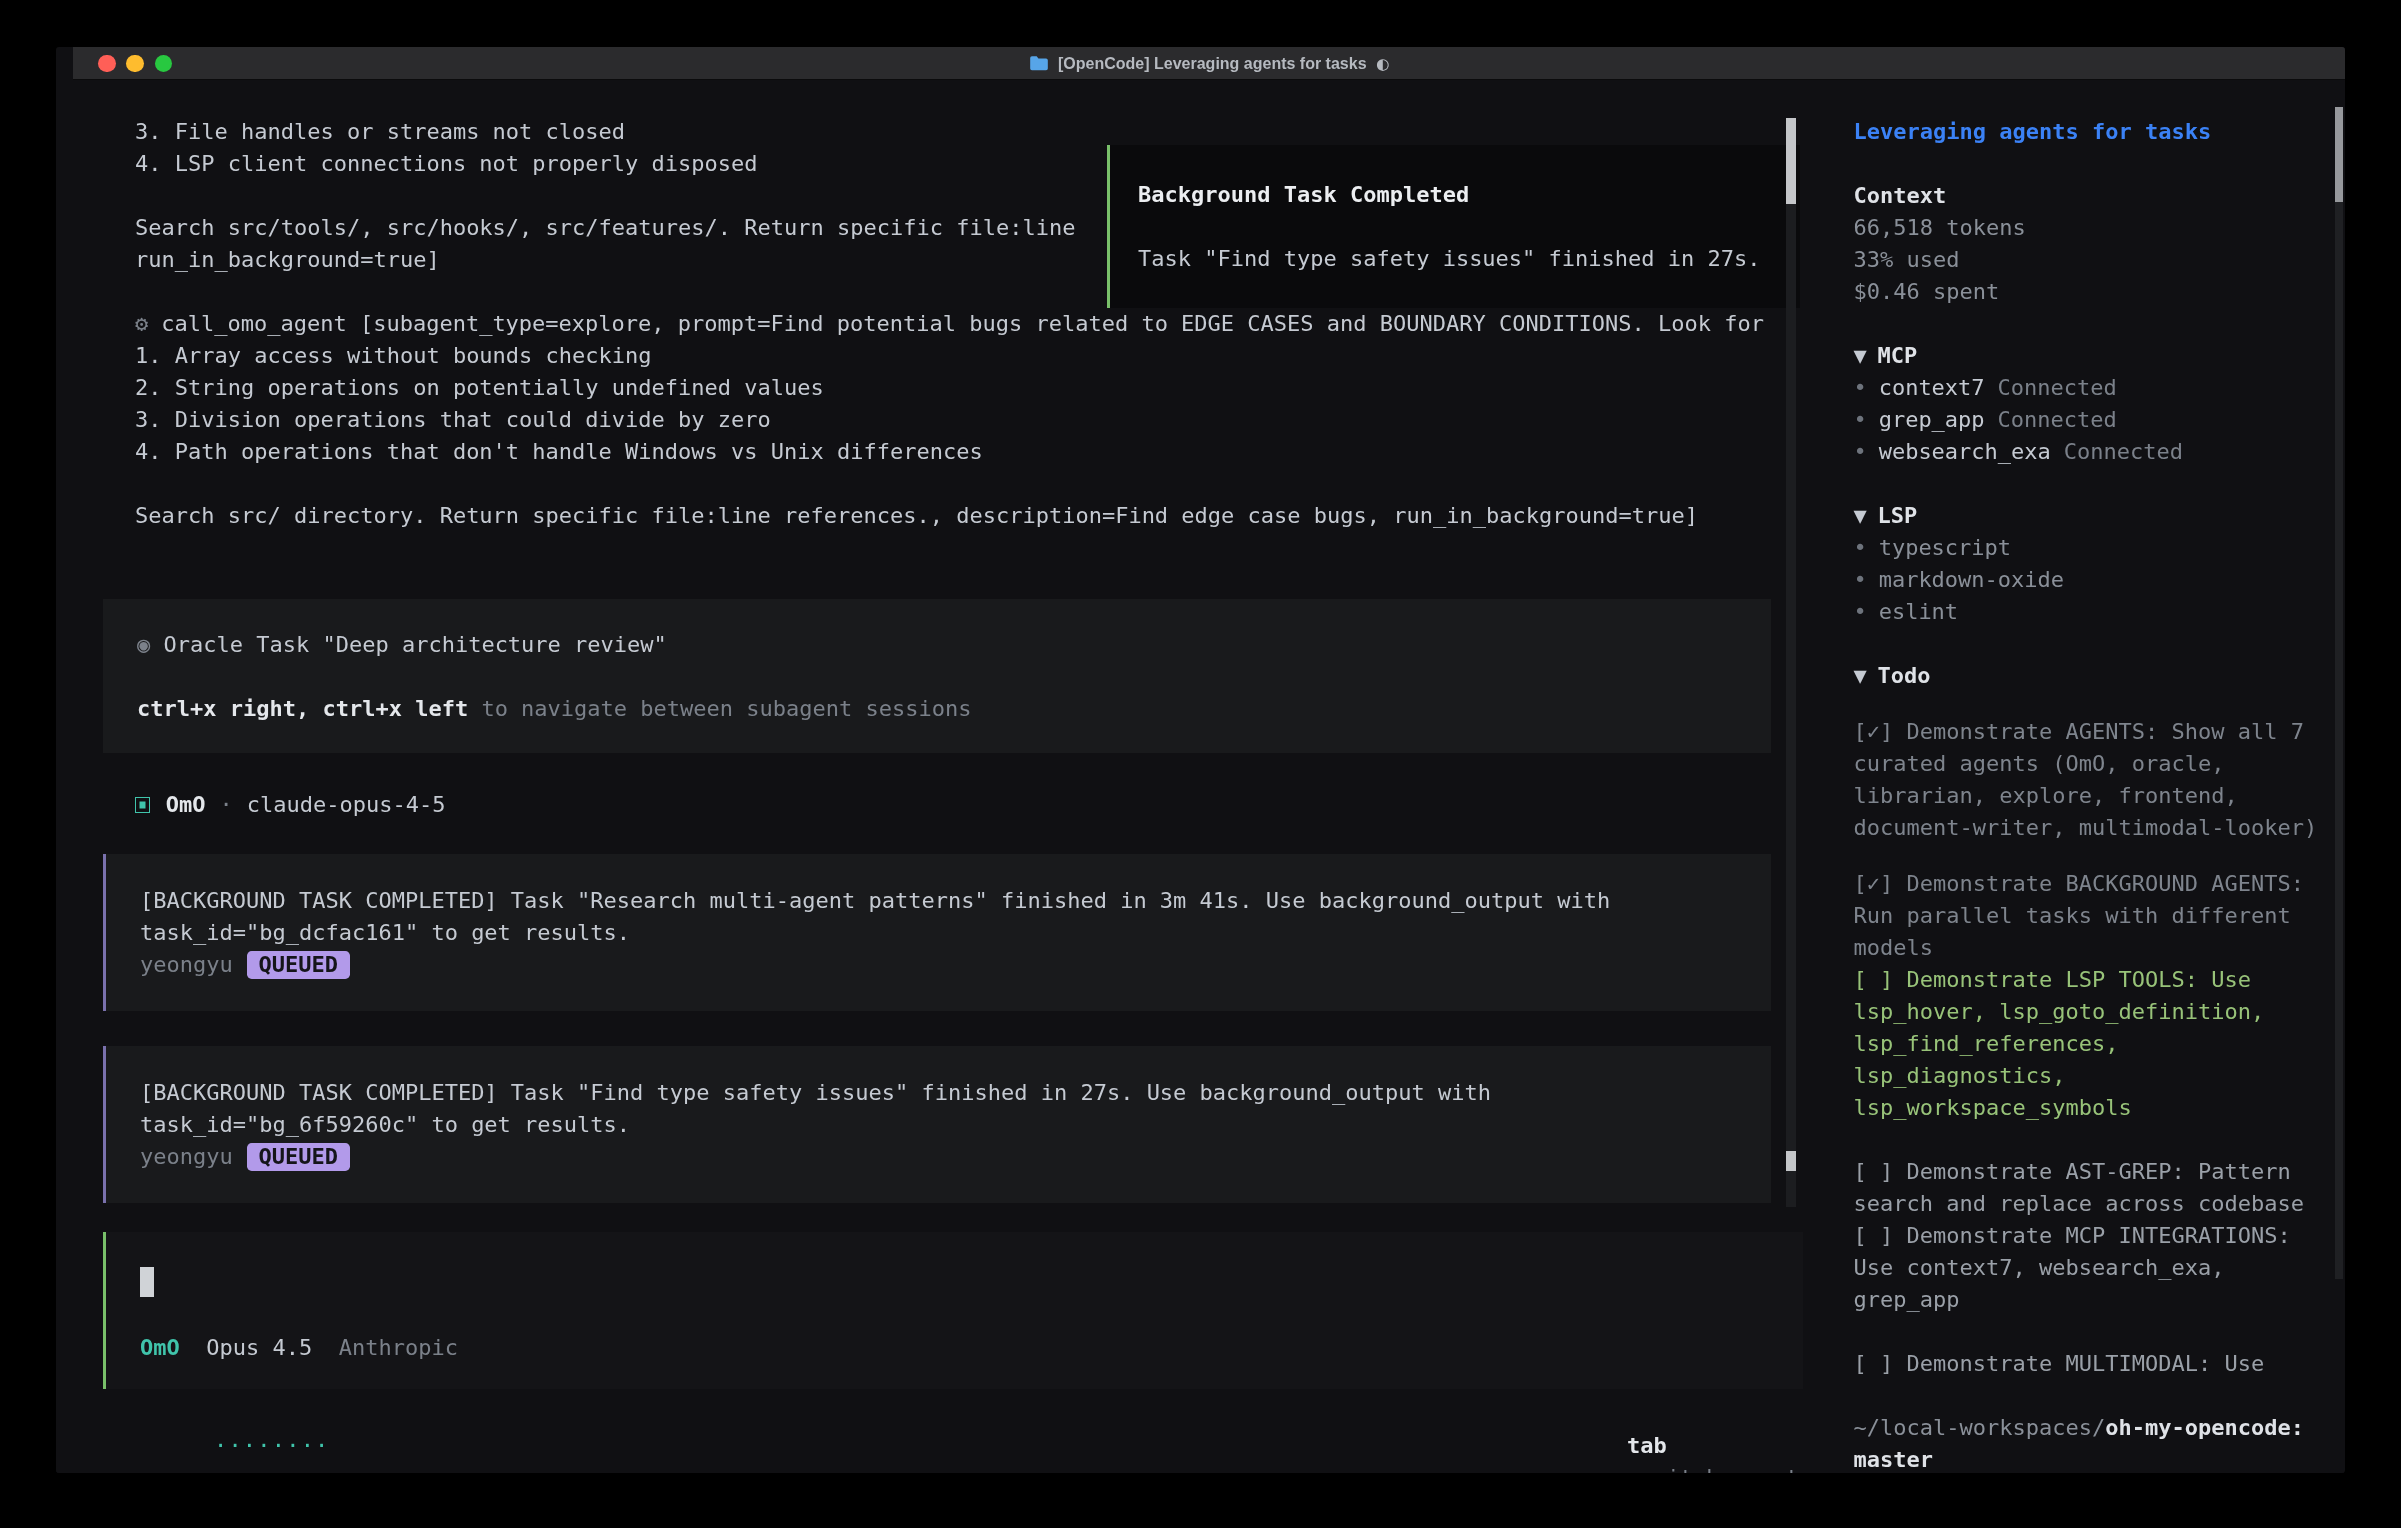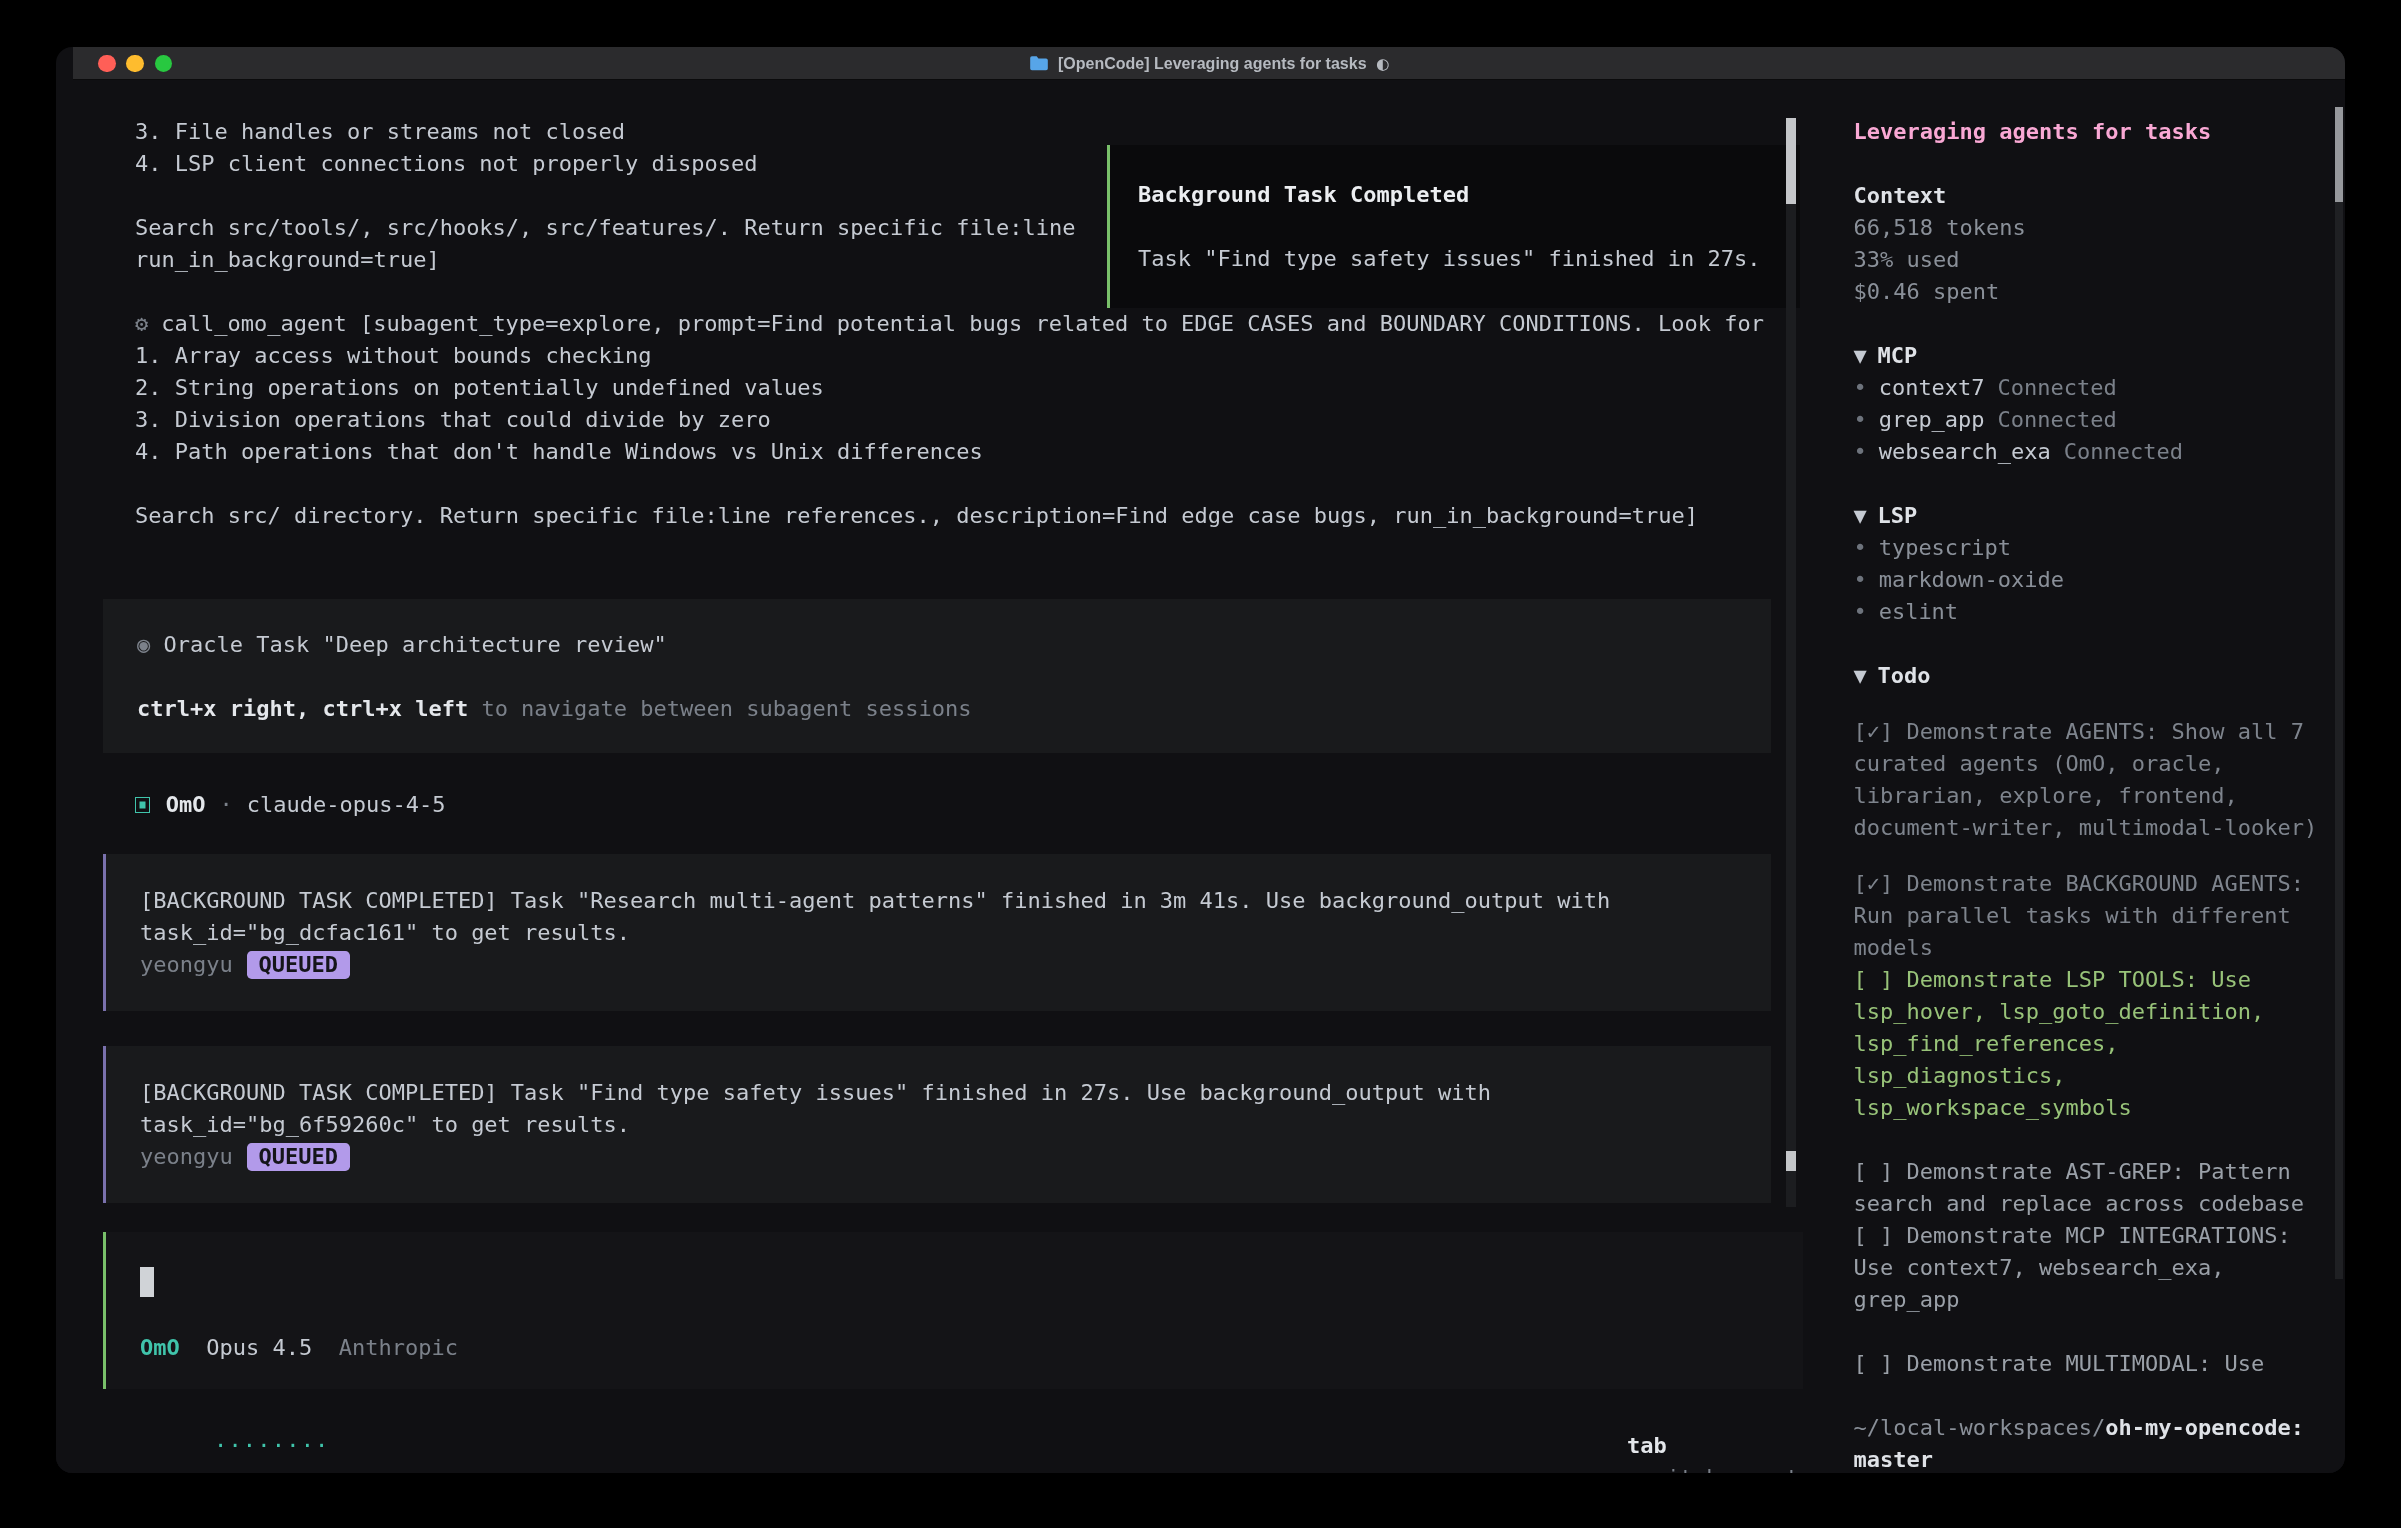--- a/index.html
+++ b/index.html
@@ -5,21 +5,21 @@
   * { margin: 0; padding: 0; box-sizing: border-box; }
   html, body { background: #000; }
   body {
     width: 2401px; height: 1528px;
     position: relative; overflow: hidden;
     font-family: "DejaVu Sans Mono", "DejaVu Sans", monospace;
   }
   .window {
     position: absolute; left: 56px; top: 47px;
     width: 2289px; height: 1426px;
-    background: #101013; border-radius: 16px; overflow: hidden;
+    background: #101013; border-radius: 3px; overflow: hidden;
     box-shadow: 0 23.6px 83px rgba(0,0,0,0.85);
     padding-left: 17px;
   }
   
   .titlebar {
     position: relative; height: 33px; background: #2b2b2d;
     border-bottom: 0.6px solid #0b0b0c;
   }
   .traffic { position: absolute; left: 25px; top: 7.7px; display: flex; gap: 10.6px; }
   .tl { width: 17.7px; height: 17.7px; border-radius: 50%; display: inline-block; }
@@ -97,21 +97,21 @@
   .sb-thumb-top { position: absolute; top: 0; left: 0; width: 9.5px; height: 86px; background: #c4c6c9; }
   .sb-thumb-bot { position: absolute; top: 1033px; left: 0; width: 9.5px; height: 20px; background: #c4c6c9; }
   
   .sidebar {
     position: absolute; left: 1774px; top: 34px; width: 514px; height: 1392px;
     background: #101013; color: #8a9099;
     font-size: 22px; line-height: 32px;
     padding: 35px 0 0 23.6px;
   }
   .sidebar .row { white-space: pre; }
-  .side-title { color: #f9a8d4; font-weight: bold; }
+  .side-title { color: #3b82f6; font-weight: bold; }
   .heading { color: #dfe2e7; font-weight: bold; }
   .arrow { color: #c5cad2; font-weight: normal; margin-right: 10.6px; }
   .bullet { color: #6d737c; margin-right: 11.8px; }
   .mcp-name { color: #c5cad2; }
   .mcp-status { color: #7b818a; margin-left: 13px; }
   .todo-item { white-space: pre-wrap; width: 490px; }
   .todo-done { color: #7e848d; margin-top: 24px; }
   .todo-active { color: #98c379; }
   .todo-pending { color: #9aa0a8; }
   .gap { height: 32px; }

